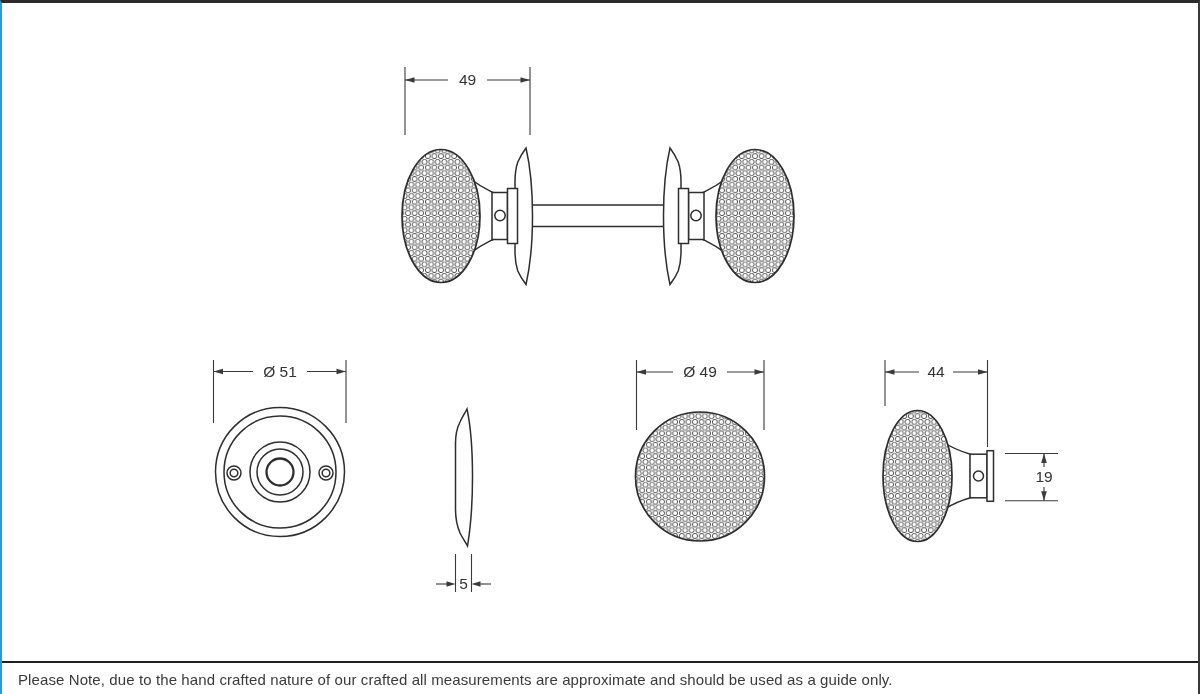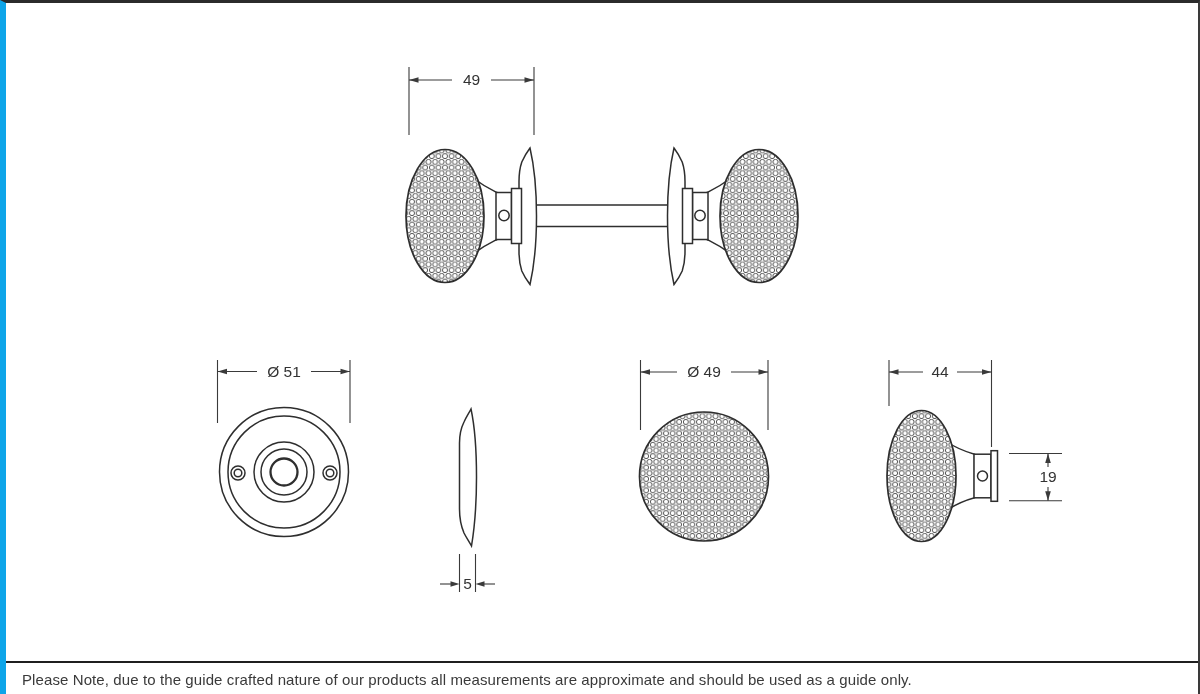--- a/index.html
+++ b/index.html
@@ -3,21 +3,21 @@
 <meta charset="utf-8">
 <style>
   html,body{margin:0;padding:0;background:#fff;}
   body{font-family:"Liberation Sans", sans-serif;}
   .sheet{
     position:relative;
     width:1200px;height:694px;
     box-sizing:border-box;
     background:#fff;
     border-top:3px solid #2b2b2b;
-    border-left:6px solid #0ea5e9;
+    border-left:2px solid #0ea5e9;
     border-right:2px solid #3a3a3a;
     overflow:hidden;
   }
   .drawing-area{
     position:absolute;left:0;top:0;width:1196px;height:658px;
   }
   .note-bar{
     position:absolute;left:0;right:0;top:658px;height:33px;
     border-top:2px solid #1f1f1f;
     background:#fff;
@@ -159,16 +159,16 @@
         <line x1="1042" y1="450.5" x2="1042" y2="464"></line>
         <line x1="1042" y1="484" x2="1042" y2="497.8"></line>
         <polygon points="1042,450.5 1039.2,460 1044.8,460" fill="#3a3a3a" stroke="none"></polygon>
         <polygon points="1042,497.8 1039.2,488.3 1044.8,488.3" fill="#3a3a3a" stroke="none"></polygon>
       </g>
       <text x="1042" y="478.5" text-anchor="middle">19</text>
     </svg>
   </div>
 
   <div class="note-bar">
-    <span>Please Note, due to the guide crafted nature of our products all measurements are approximate and should be used as a guide only.</span>
+    <span>Please Note, due to the hand crafted nature of our crafted all measurements are approximate and should be used as a guide only.</span>
   </div>
 
 </div>
 
 </body></html>

